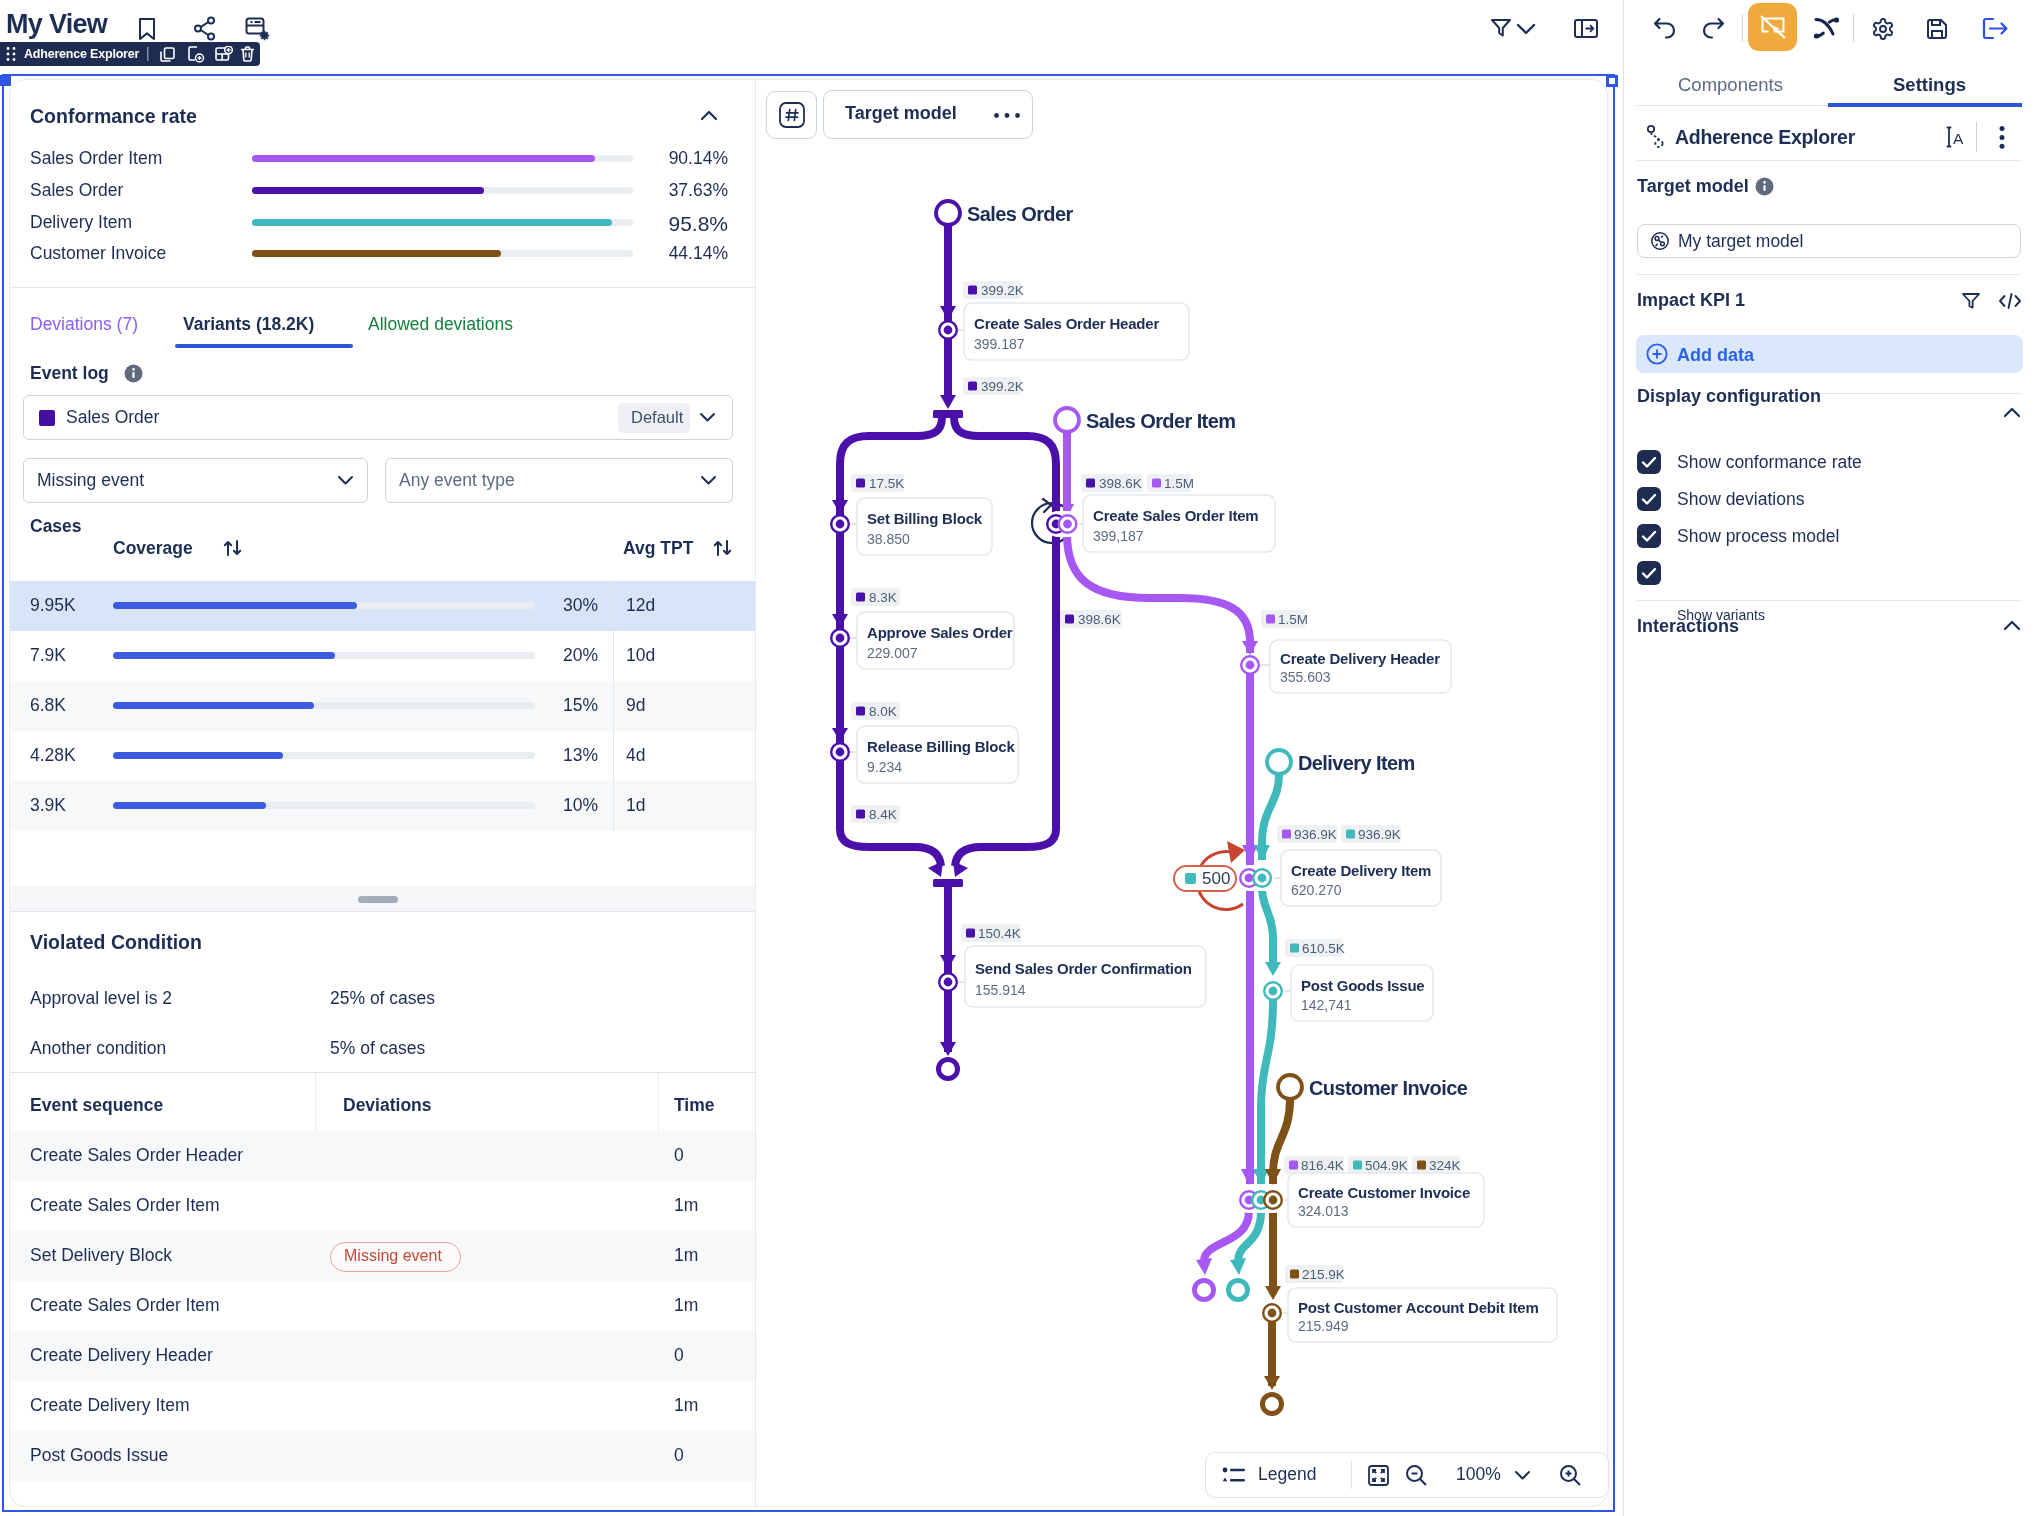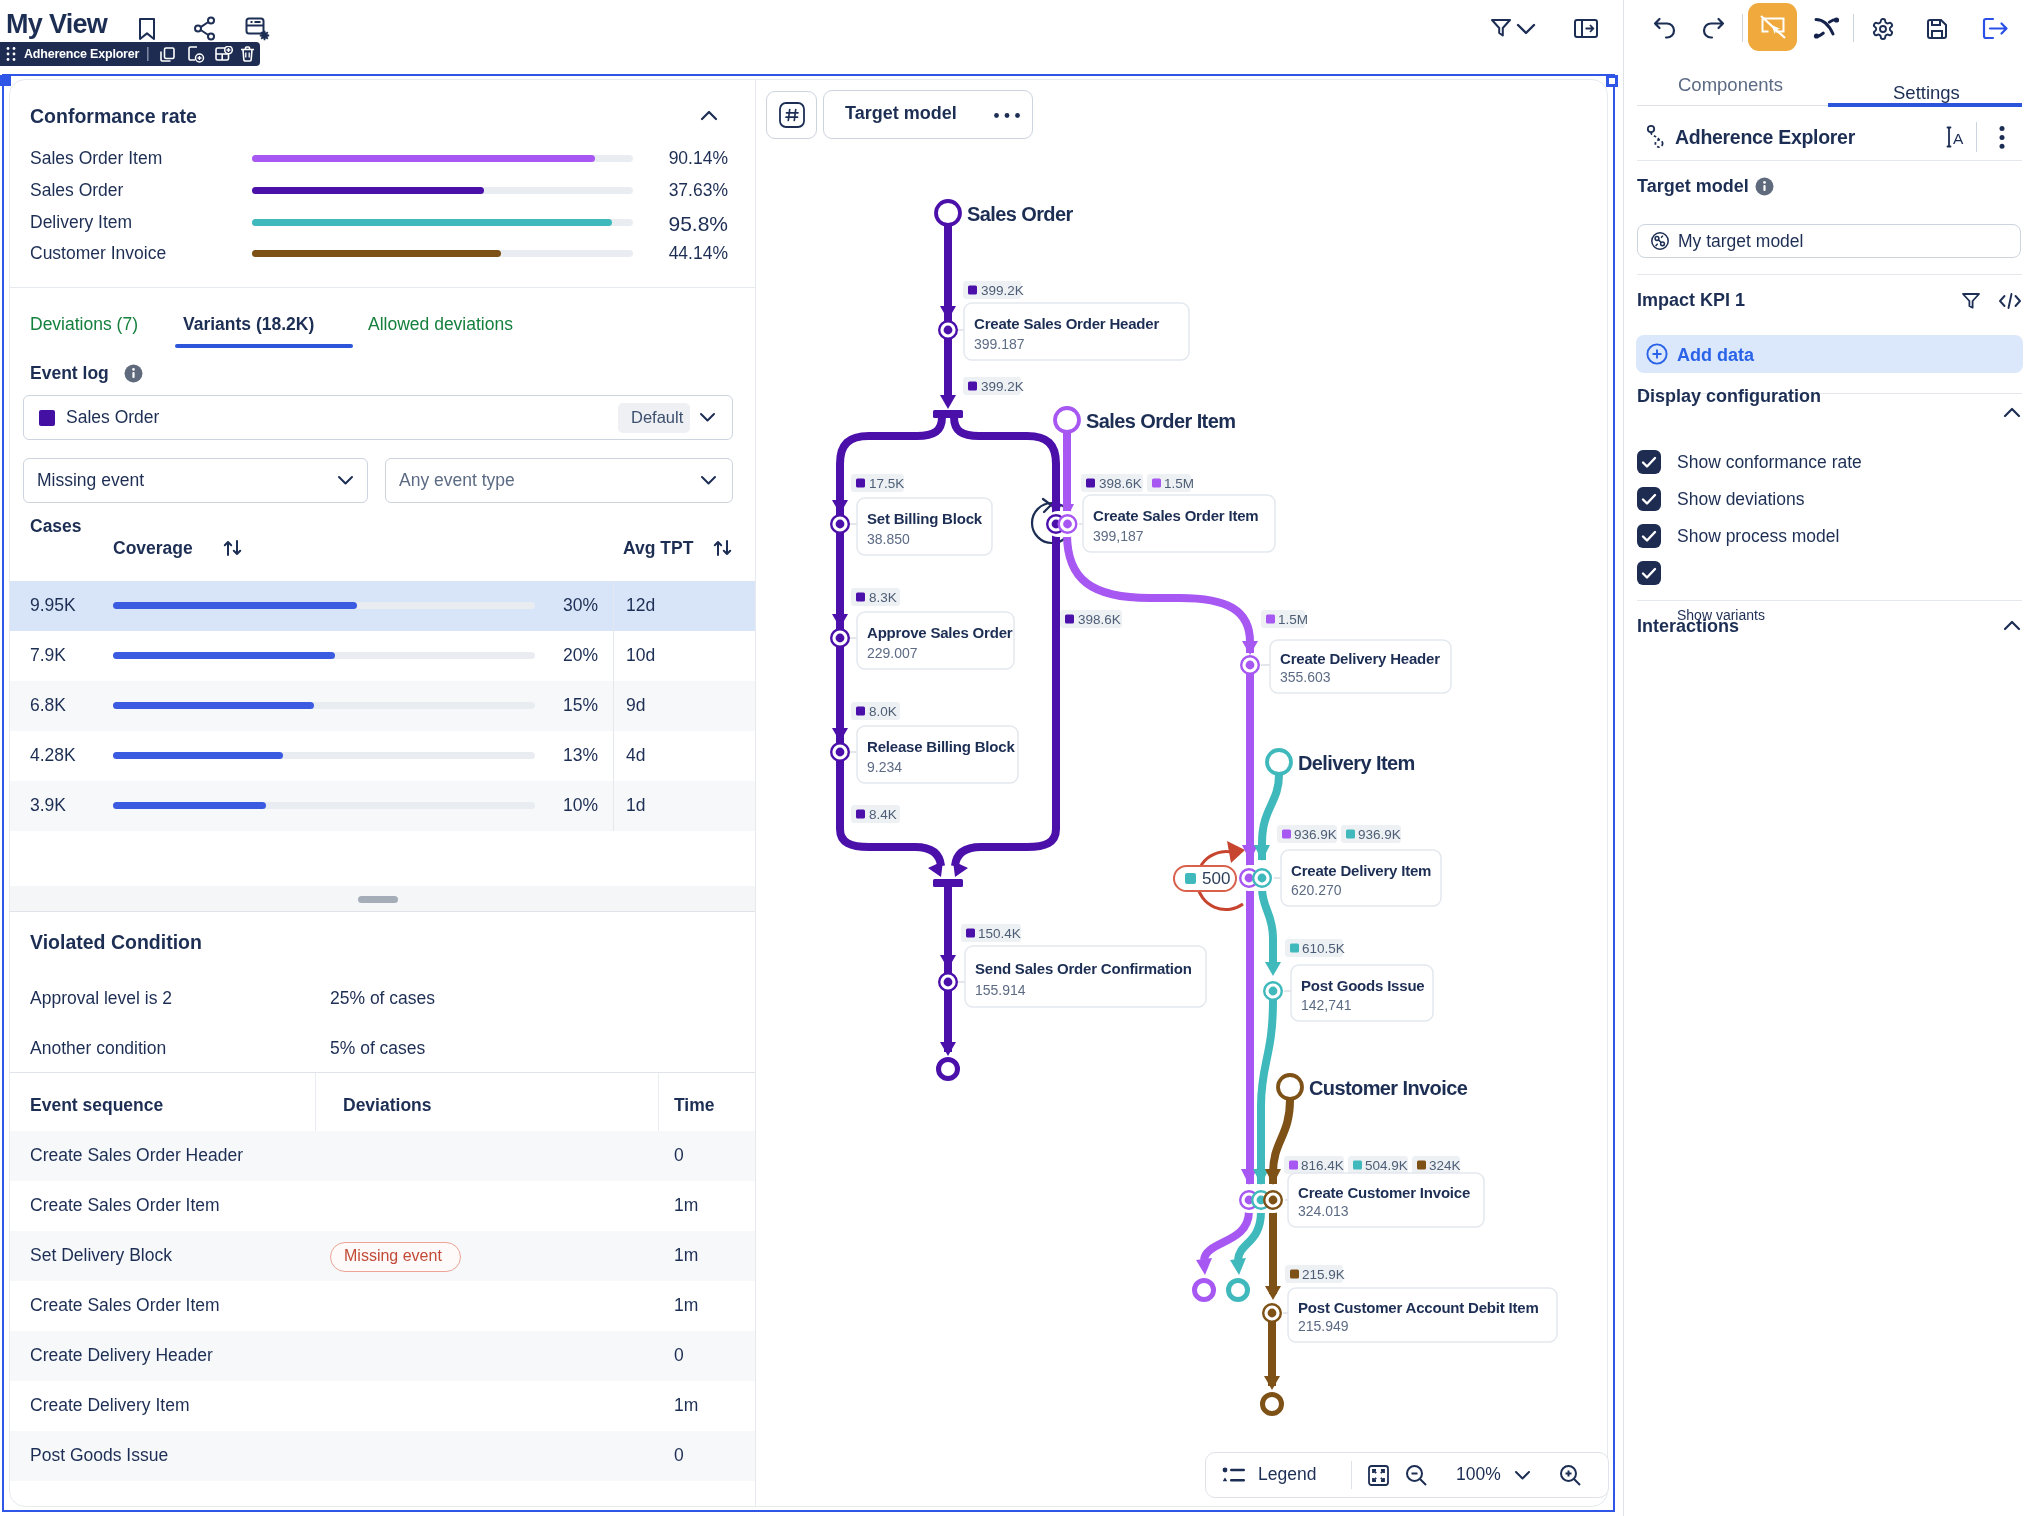--- a/index.html
+++ b/index.html
@@ -119,21 +119,21 @@
 <div class="abs" style="left:252px;top:219px;width:381px;height:7px;background:#e9edf2;border-radius:4px;"></div>
 <div class="abs" style="left:252px;top:219px;width:360px;height:7px;background:#40b9bc;border-radius:4px;"></div>
 <div class="abs" style="left:252px;top:250px;width:381px;height:7px;background:#e9edf2;border-radius:4px;"></div>
 <div class="abs" style="left:252px;top:250px;width:249px;height:7px;background:#7e5117;border-radius:4px;"></div>
 <div class="abs navy" style="left:578px;top:148px;width:150px;text-align:right;font-size:17.5px;">90.14%</div>
 <div class="abs navy" style="left:578px;top:180px;width:150px;text-align:right;font-size:17.5px;">37.63%</div>
 <div class="abs navy" style="left:578px;top:212px;width:150px;text-align:right;font-size:21px;">95.8%</div>
 <div class="abs navy" style="left:578px;top:243px;width:150px;text-align:right;font-size:17.5px;">44.14%</div>
 
 <div class="abs" style="left:10px;top:287px;width:745px;height:1px;background:#e6e9ee;"></div>
-<div class="abs" style="left:30px;top:314px;font-size:17.5px;color:#15803d;">Deviations (7)</div>
+<div class="abs" style="left:30px;top:314px;font-size:17.5px;color:#8b5cf6;">Deviations (7)</div>
 <div class="abs navy" style="left:183px;top:314px;font-size:17.5px;font-weight:600;">Variants (18.2K)</div>
 <div class="abs" style="left:368px;top:314px;font-size:17.5px;color:#15803d;">Allowed deviations</div>
 <div class="abs" style="left:175px;top:344px;width:178px;height:4px;background:#2c55d9;border-radius:2px;"></div>
 
 <div class="abs navy" style="left:30px;top:363px;font-size:17.5px;font-weight:600;">Event log</div>
 <svg class="abs" style="left:124px;top:364px" width="19" height="19" viewBox="0 0 19 19">
       <circle cx="9.5" cy="9.5" r="9" fill="#5f6b7d"></circle>
       <rect x="8.4" y="8" width="2.2" height="6" rx="1" fill="#fff"></rect>
       <circle cx="9.5" cy="5.4" r="1.3" fill="#fff"></circle>
     </svg>
@@ -582,21 +582,21 @@
       </g>
     </svg>
 <svg class="abs" style="left:1981px;top:17px" width="28" height="23" viewBox="0 0 28 23">
       <g fill="none" stroke="#2b50e8" stroke-width="2.2" stroke-linecap="round" stroke-linejoin="round">
         <path d="M12 2H5a2 2 0 0 0-2 2v15a2 2 0 0 0 2 2h7"></path>
         <path d="M9 11.5h16M20.5 6.5l5 5-5 5"></path>
       </g>
     </svg>
 
 <div class="abs" style="left:1678px;top:74px;font-size:18.5px;color:#5c6b84;">Components</div>
-<div class="abs navy" style="left:1893px;top:82px;font-size:18.5px;font-weight:normal;text-align:center;">Settings</div>
+<div class="abs navy" style="left:1893px;top:74px;font-size:18.5px;font-weight:bold;text-align:center;">Settings</div>
 <div class="abs" style="left:1637px;top:105px;width:385px;height:1px;background:#dfe3e8;"></div>
 <div class="abs" style="left:1828px;top:103px;width:194px;height:4px;background:#2c55d9;"></div>
 
 <svg class="abs" style="left:1643px;top:124px" width="24" height="25" viewBox="0 0 24 25">
       <g fill="none" stroke="#1d2e54" stroke-width="1.8">
         <circle cx="8" cy="5" r="3.2"></circle>
         <path d="M8 8.5c0 4 8 3.5 8 8" stroke-dasharray="2.4 2.2"></path>
         <circle cx="16" cy="19.5" r="3.6" stroke-dasharray="2.6 2.3"></circle>
       </g>
     </svg>

